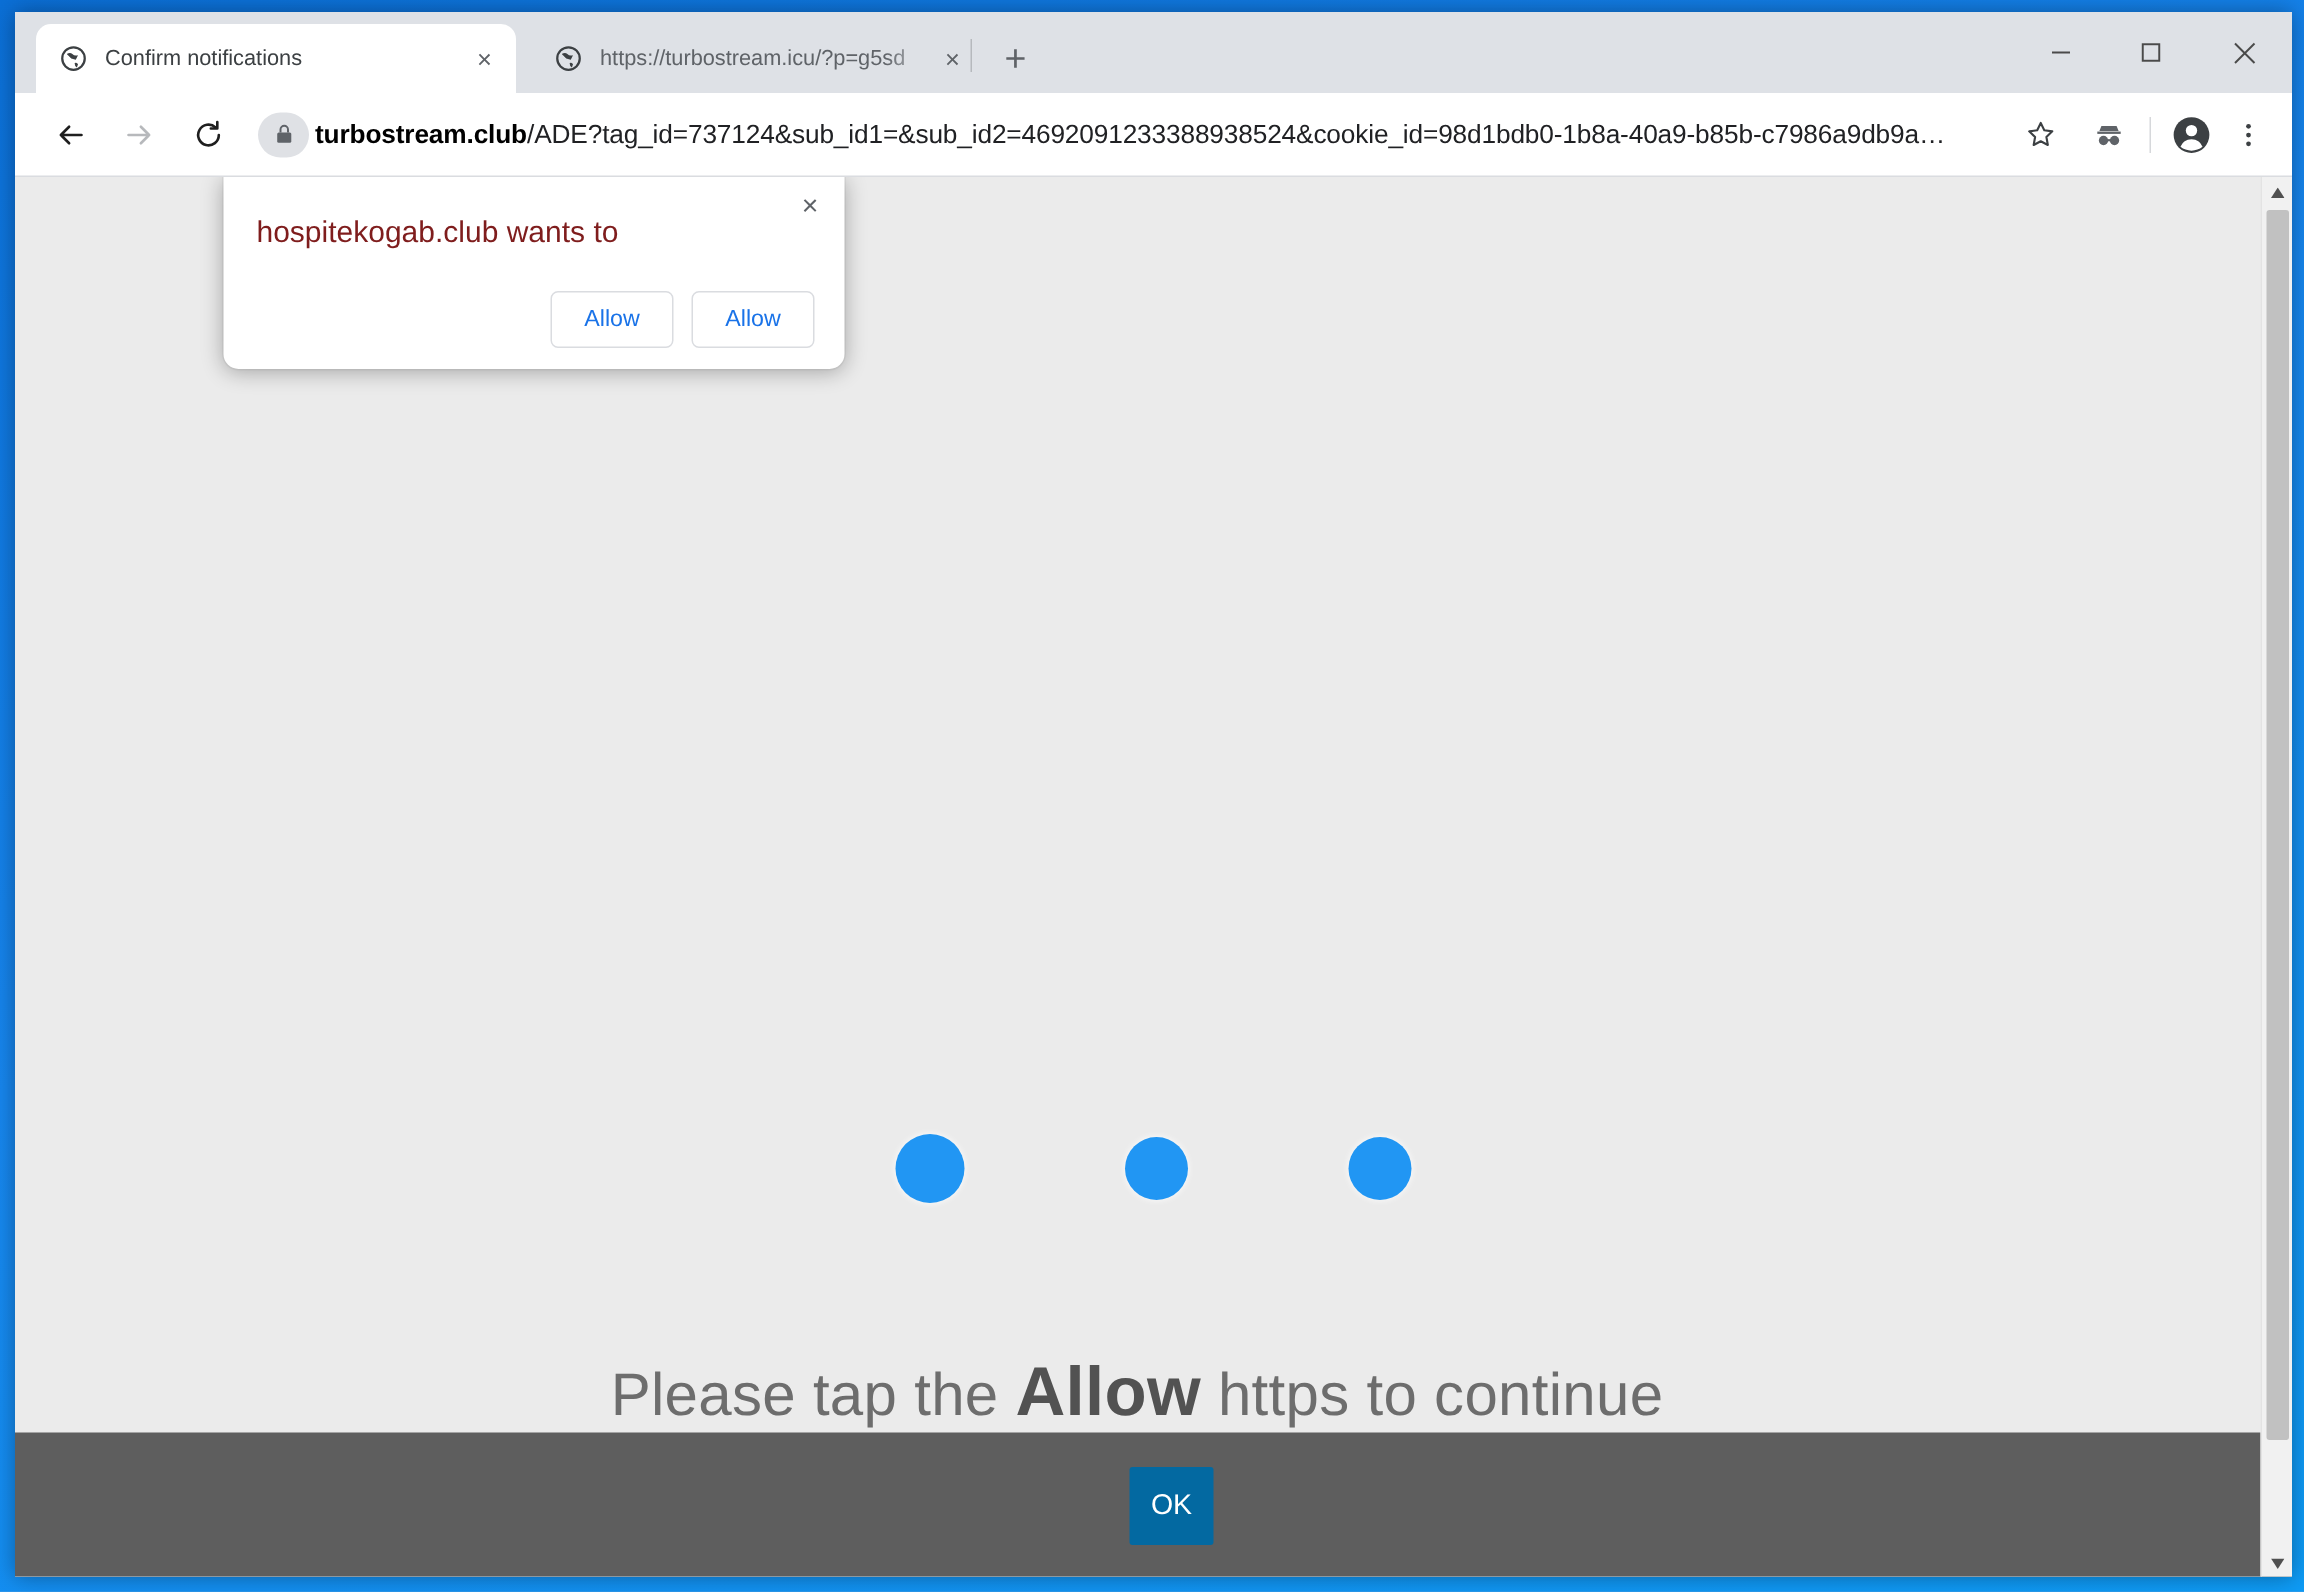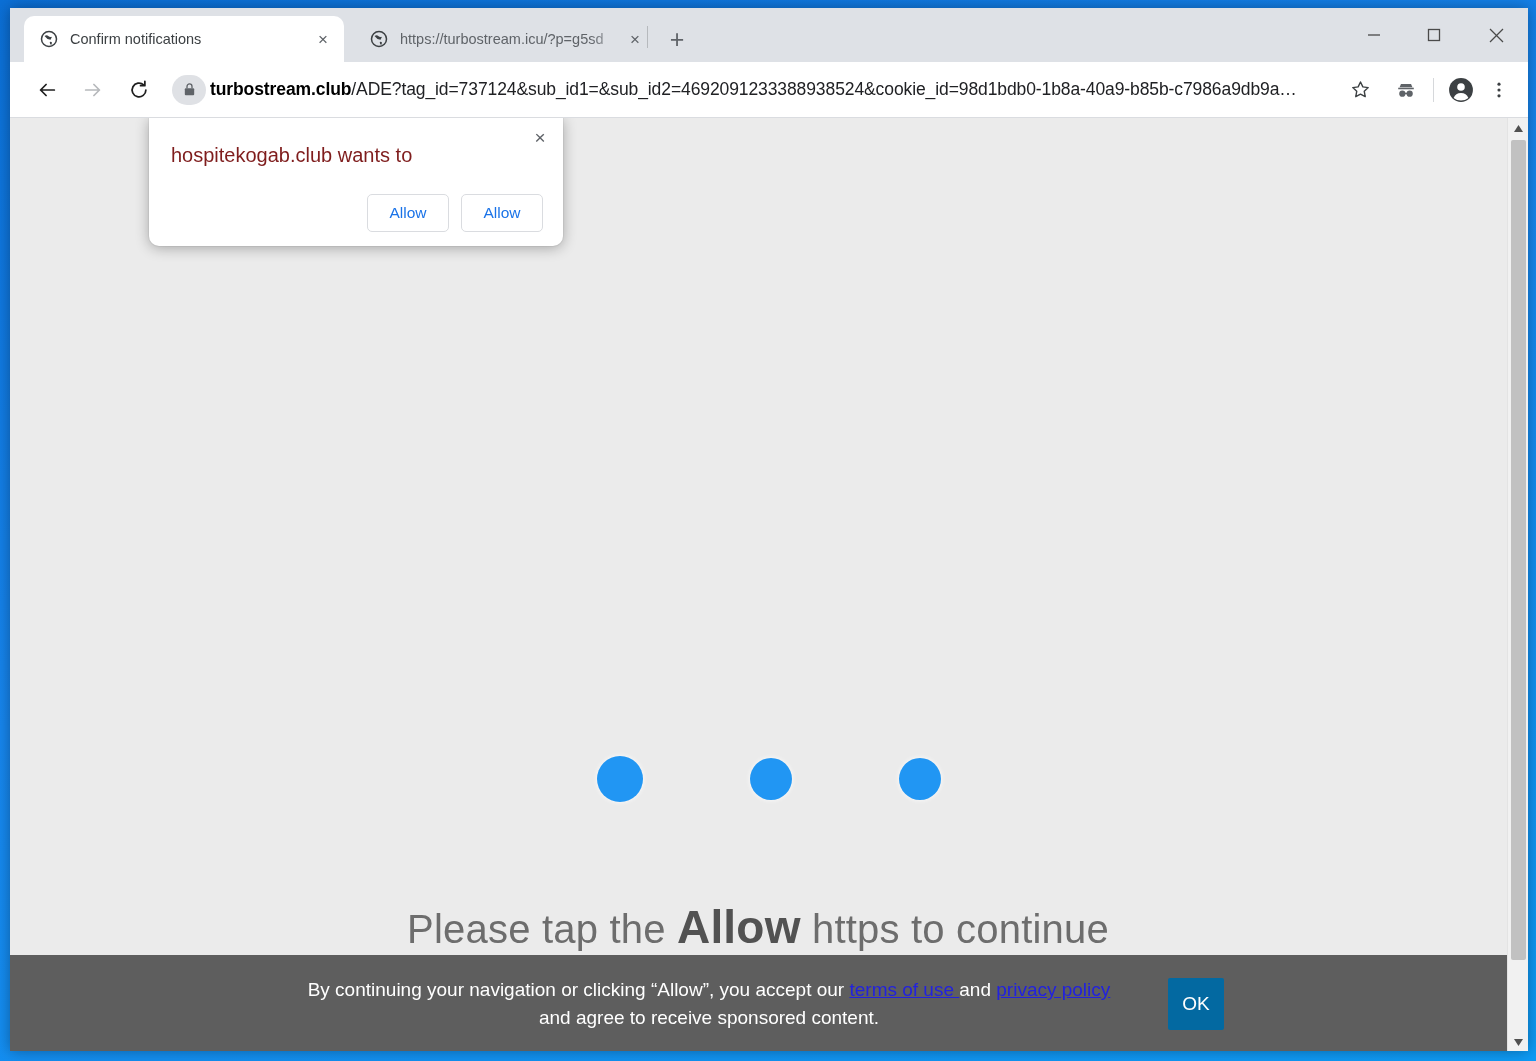--- a/index.html
+++ b/index.html
@@ -478,23 +478,20 @@
         <div class="dot"></div>
         <div class="dot small"></div>
         <div class="dot small"></div>
       </div>
 
       <div id="page-headline">
         <span>Please tap the </span><span class="strong">Allow</span><span> https to continue</span>
       </div>
 
       <div id="consent-bar">
-        <div id="consent-text">
-          <span>By continuing your navigation or clicking “Allow”, you accept our </span><a href="#">terms of use </a><span>and </span><a href="#">privacy policy</a><span> and agree to receive sponsored content.</span>
-        </div>
         <div id="consent-ok">OK</div>
       </div>
 
       <div id="scrollbar">
         <div class="sb-arrow" id="sb-arrow-up">
           <svg width="9" height="7" viewBox="0 0 9 7">
               <path d="M4.5 0 L9 7 L0 7 Z" fill="#505050"></path>
             </svg>
         </div>
         <div id="sb-thumb"></div>

